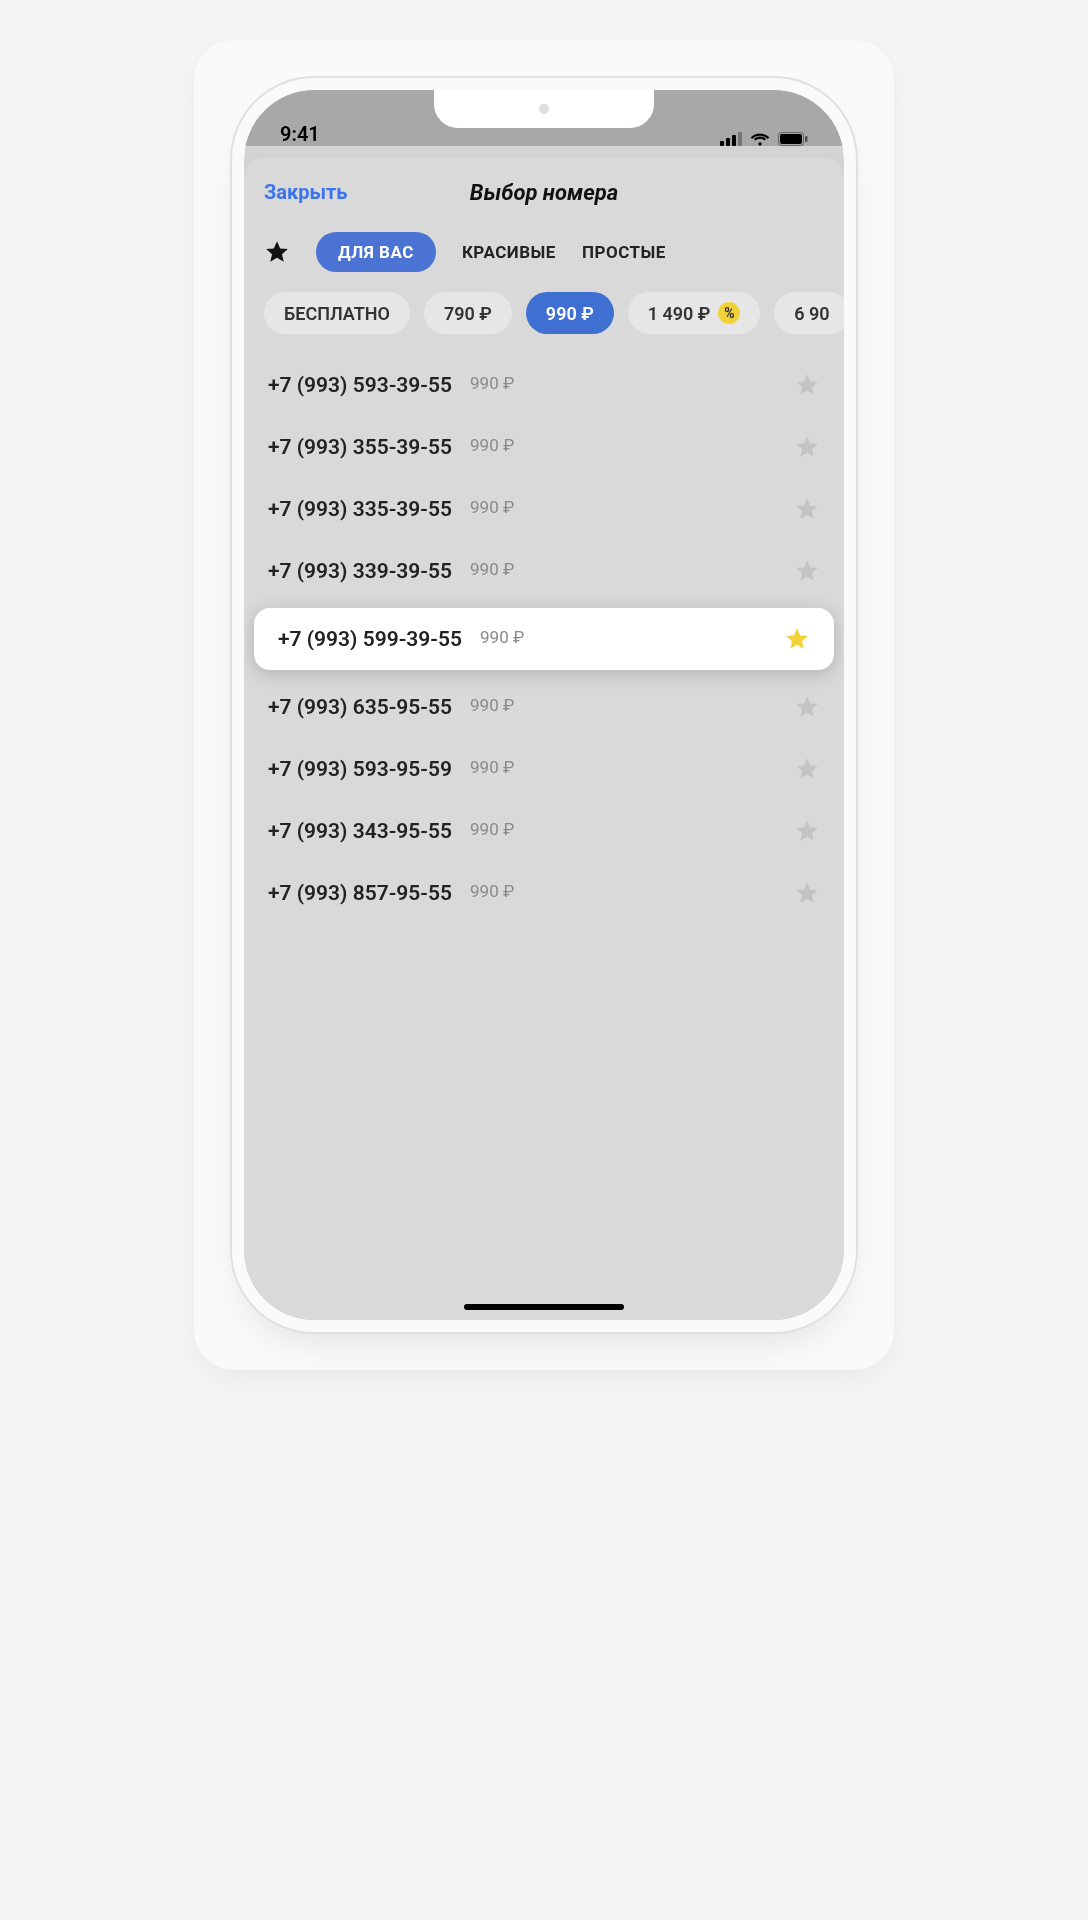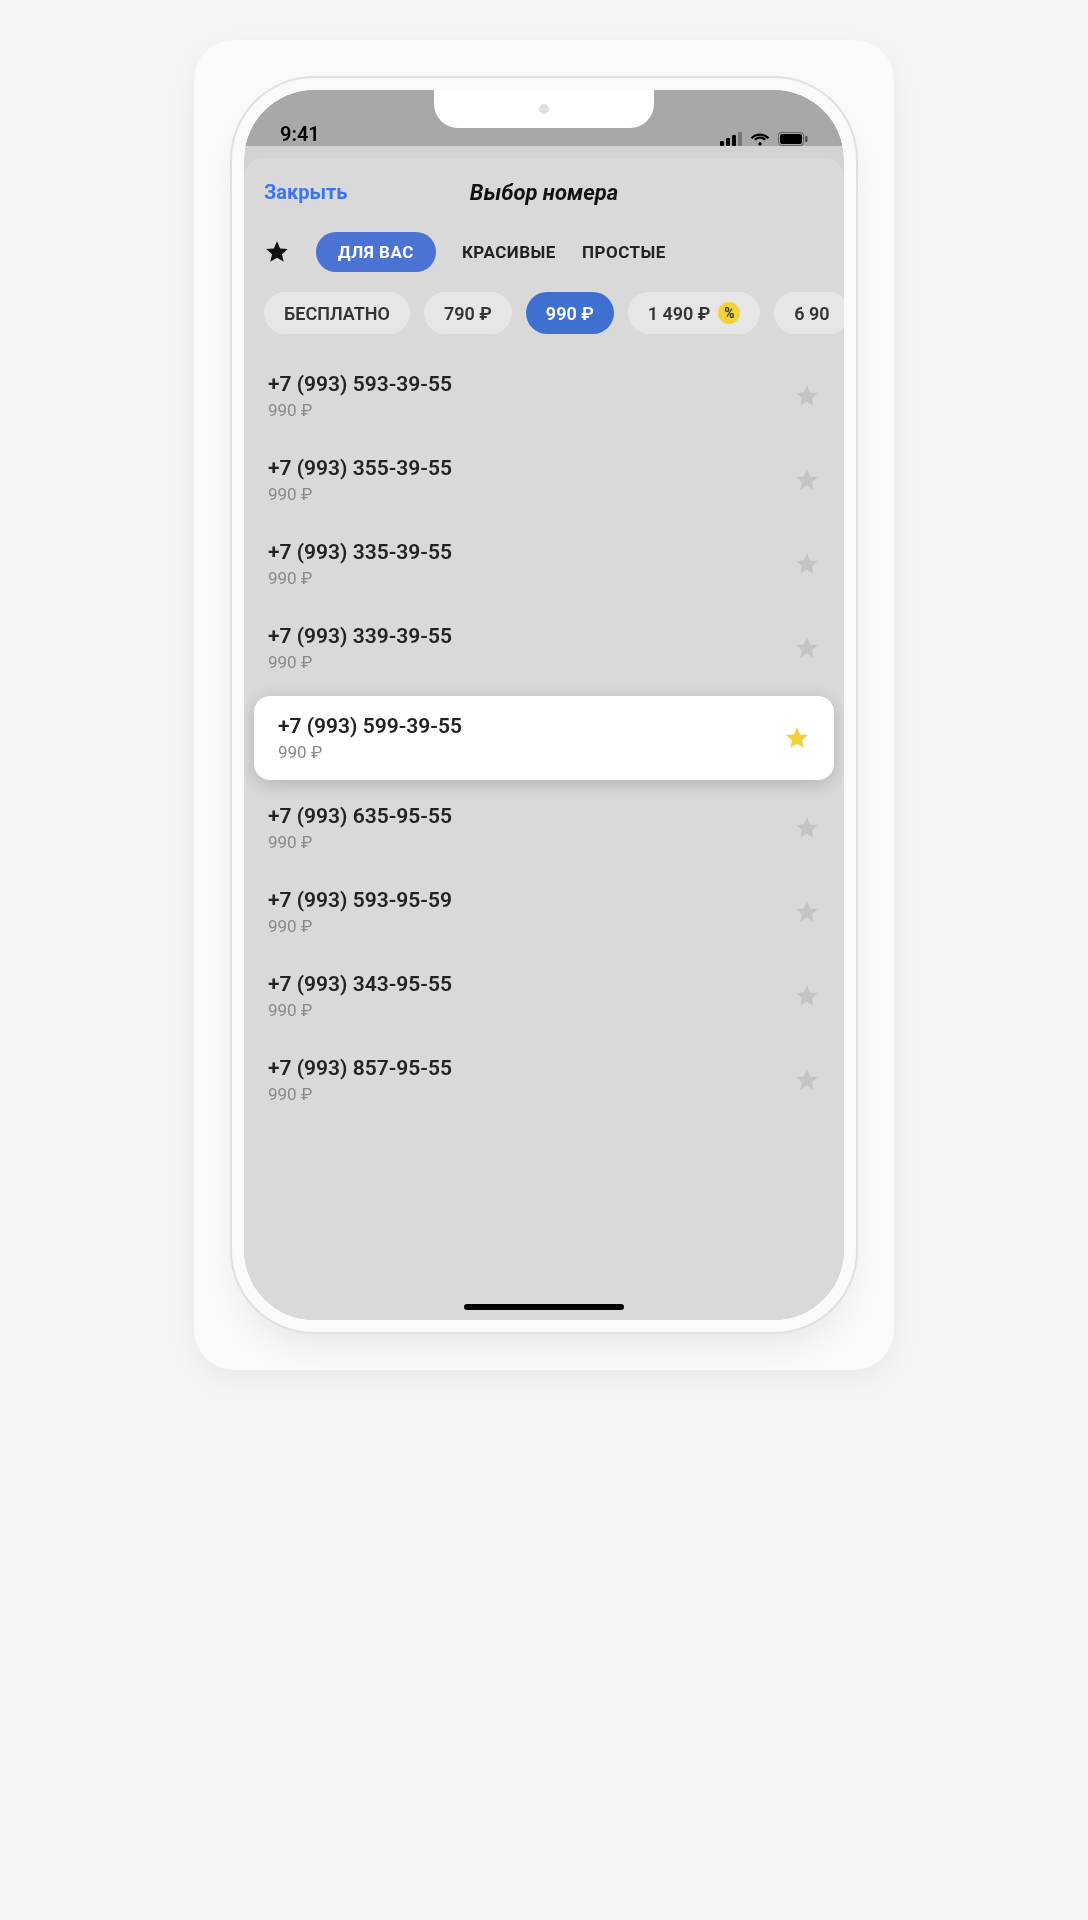--- a/index.html
+++ b/index.html
@@ -133,21 +133,21 @@
   .discount-badge {
     width:22px; height:22px; border-radius:50%; background:#f2d23a;
     display:flex; align-items:center; justify-content:center;
     font-size:14px; font-weight:700; color:#333;
   }
   .list { flex:1; overflow-y:auto; background:#d9d9d9; }
   .row {
     padding: 18px 24px;
     display:flex; justify-content:space-between; align-items:center;
   }
-  .row-info { display:flex; flex-direction:column; gap:4px; }
+  .row-info { display:flex; flex-direction:row; gap:18px; }
   .phone-num { font-size: 21px; font-weight: 600; color:#222; }
   .phone-price { font-size: 17px; color:#8a8a8a; }
   .fav-star { color:#c4c4c4; font-size:26px; }
   .row.selected {
     background:#fff;
     border-radius: 16px;
     margin: 6px 10px;
     box-shadow: 0 4px 18px rgba(0,0,0,0.18);
   }
   .row.selected .fav-star { color:#f2d23a; }

